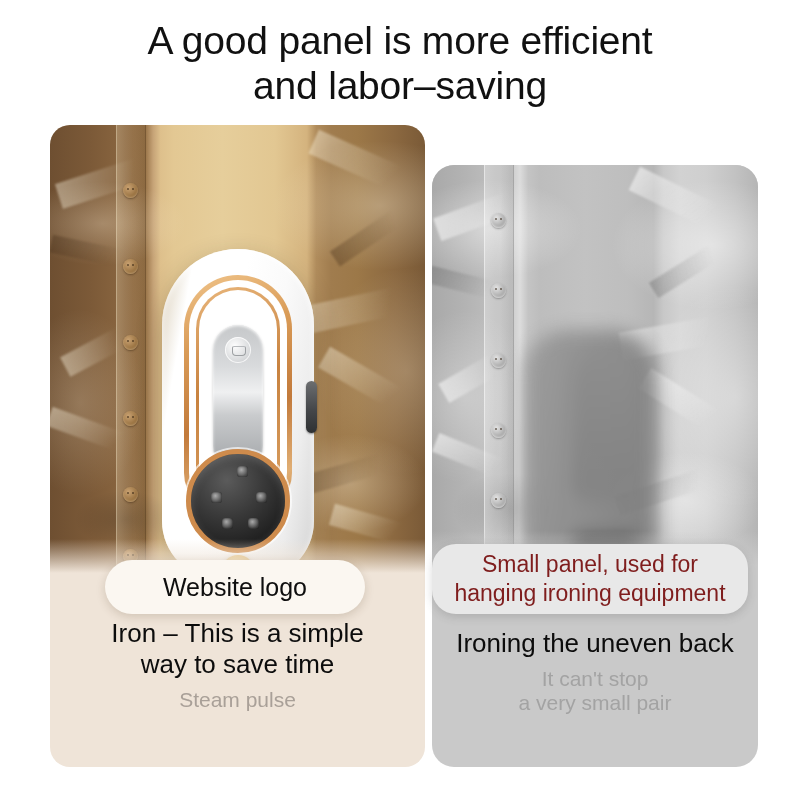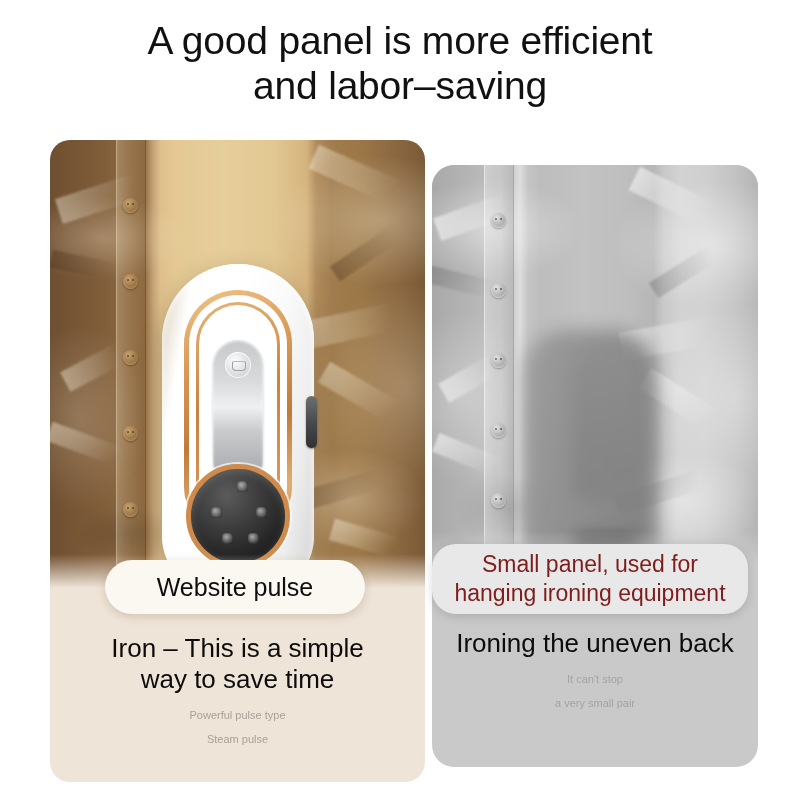--- a/index.html
+++ b/index.html
@@ -38,21 +38,21 @@
     left:0; top:0; width:800px; height:800px;
   }
 
   .card {
     position:absolute;
     overflow:hidden;
   }
 
   
   .card-left {
-    left:50px; top:140px;
+    left:50px; top:125px;
     width:375px; height:642px;
     border-radius:20px;
     background:#EFE4D8;
   }
   
   .card-right {
     left:432px; top:165px;
     width:326px; height:602px;
     border-radius:22px;
     background:#C9C9C9;
@@ -385,21 +385,21 @@
   .title-main {
     font-size:26px;
     line-height:31px;
     color:#0C0C0C;
     font-weight:400;
   }
   .title-main span { display:block; }
 
   .sub-main {
     margin-top:8px;
-    font-size:11px;
+    font-size:21px;
     line-height:24px;
     font-weight:400;
   }
   .sub-left  { color:#A9A098; }
   .sub-right { color:#A3A3A3; }
   .sub-main span { display:block; }
 </style>
 </head>
 <body>
 
@@ -462,21 +462,20 @@
 
         <div class="photo-fade photo-fade-left"></div>
       </div>
 
       <div class="txt txt-left" style="left:0; width:375px; top:493px;">
         <div class="title-main">
           <span>Iron – This is a simple</span>
           <span>way to save time</span>
         </div>
         <div class="sub-main sub-left">
-          <span>Powerful pulse type</span>
           <span>Steam pulse</span>
         </div>
       </div>
     </div>
 
     <div class="card card-right">
 
       <div class="photo photo-right">
         <div class="fabric fabric-right"></div>
 
@@ -512,21 +511,21 @@
           <span>Ironing the uneven back</span>
         </div>
         <div class="sub-main sub-right">
           <span>It can't stop</span>
           <span>a very small pair</span>
         </div>
       </div>
     </div>
 
     <div class="pill pill-logo">
-      <span>Website pulse</span>
+      <span>Website logo</span>
     </div>
 
     <div class="pill pill-note">
       <div>
         <span>Small panel, used for</span>
         <span>hanging ironing equipment</span>
       </div>
     </div>
 
   </div>

